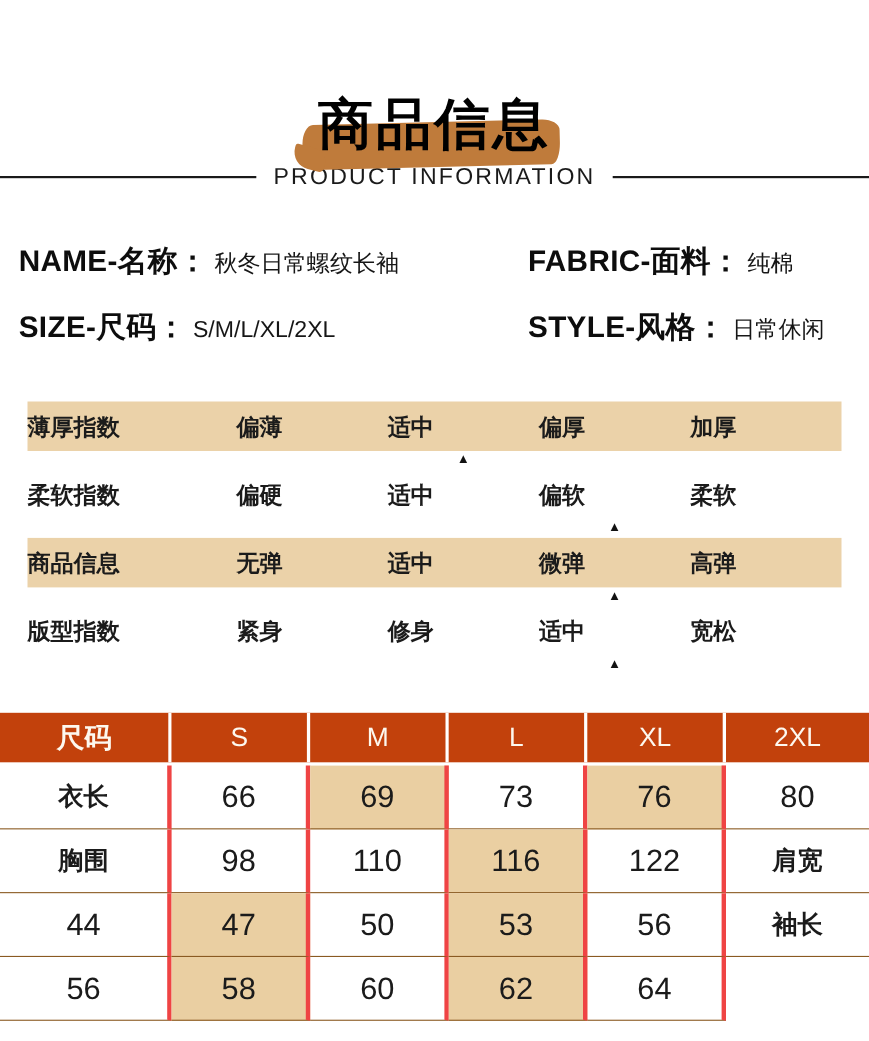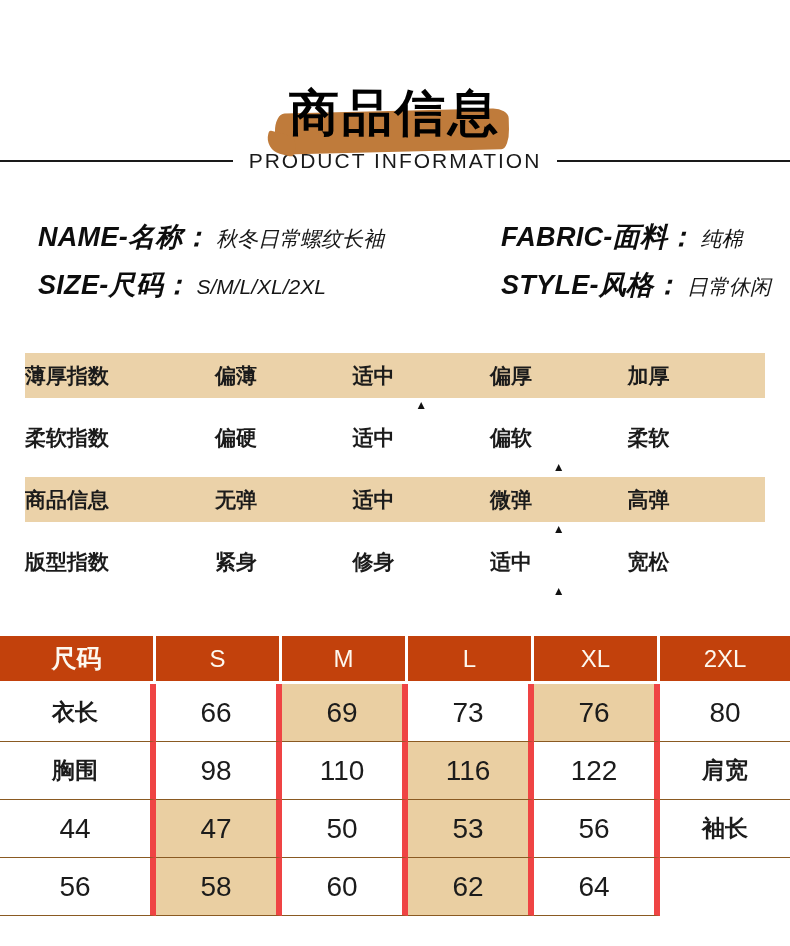--- a/index.html
+++ b/index.html
@@ -60,24 +60,23 @@
     font-weight: 500;
     letter-spacing: 2px;
     color: #1a1a1a;
     white-space: nowrap;
   }
 
   
   .info-grid {
     display: grid;
     grid-template-columns: 463px 1fr;
-    padding: 0 38px;
+    padding: 0 17px;
     margin-top: 46px;
-    row-gap: 12px;
-    font-style: italic;
+    row-gap: 24px;
   }
   .field { display: flex; align-items: baseline; white-space: nowrap; }
   .f-label { font-size: 27px; font-weight: 800; letter-spacing: 0.3px; color: #0d0d0d; }
   .f-value { font-size: 21px; font-weight: 500; margin-left: 6px; color: #161616; }
 
   
   .index-table { margin: 50px 25px 0; }
   .idx-row {
     display: grid;
     grid-template-columns: 190px repeat(4, 1fr);
@@ -126,21 +125,21 @@
   .st-cell {
     height: 58px;
     display: flex;
     align-items: center;
     justify-content: center;
     font-size: 28px;
     font-weight: 400;
     color: #1b1b1b;
     border-bottom: 1px solid #8a5a22;
   }
-  .st-cell:not(:nth-child(6n)) { border-right: 6px solid #ef4444; }
+  .st-cell:not(:nth-child(6n)) { border-right: 4px solid #ef4444; }
   .st-cell.row-label { font-weight: 700; font-size: 23px; }
   .st-cell.hl { background: #eacfa2; }
 </style>
 </head>
 <body>
 
 <header>
   <div class="title-wrap">
     <span class="brush"></span>
     <div class="page-title">商品信息</div>

